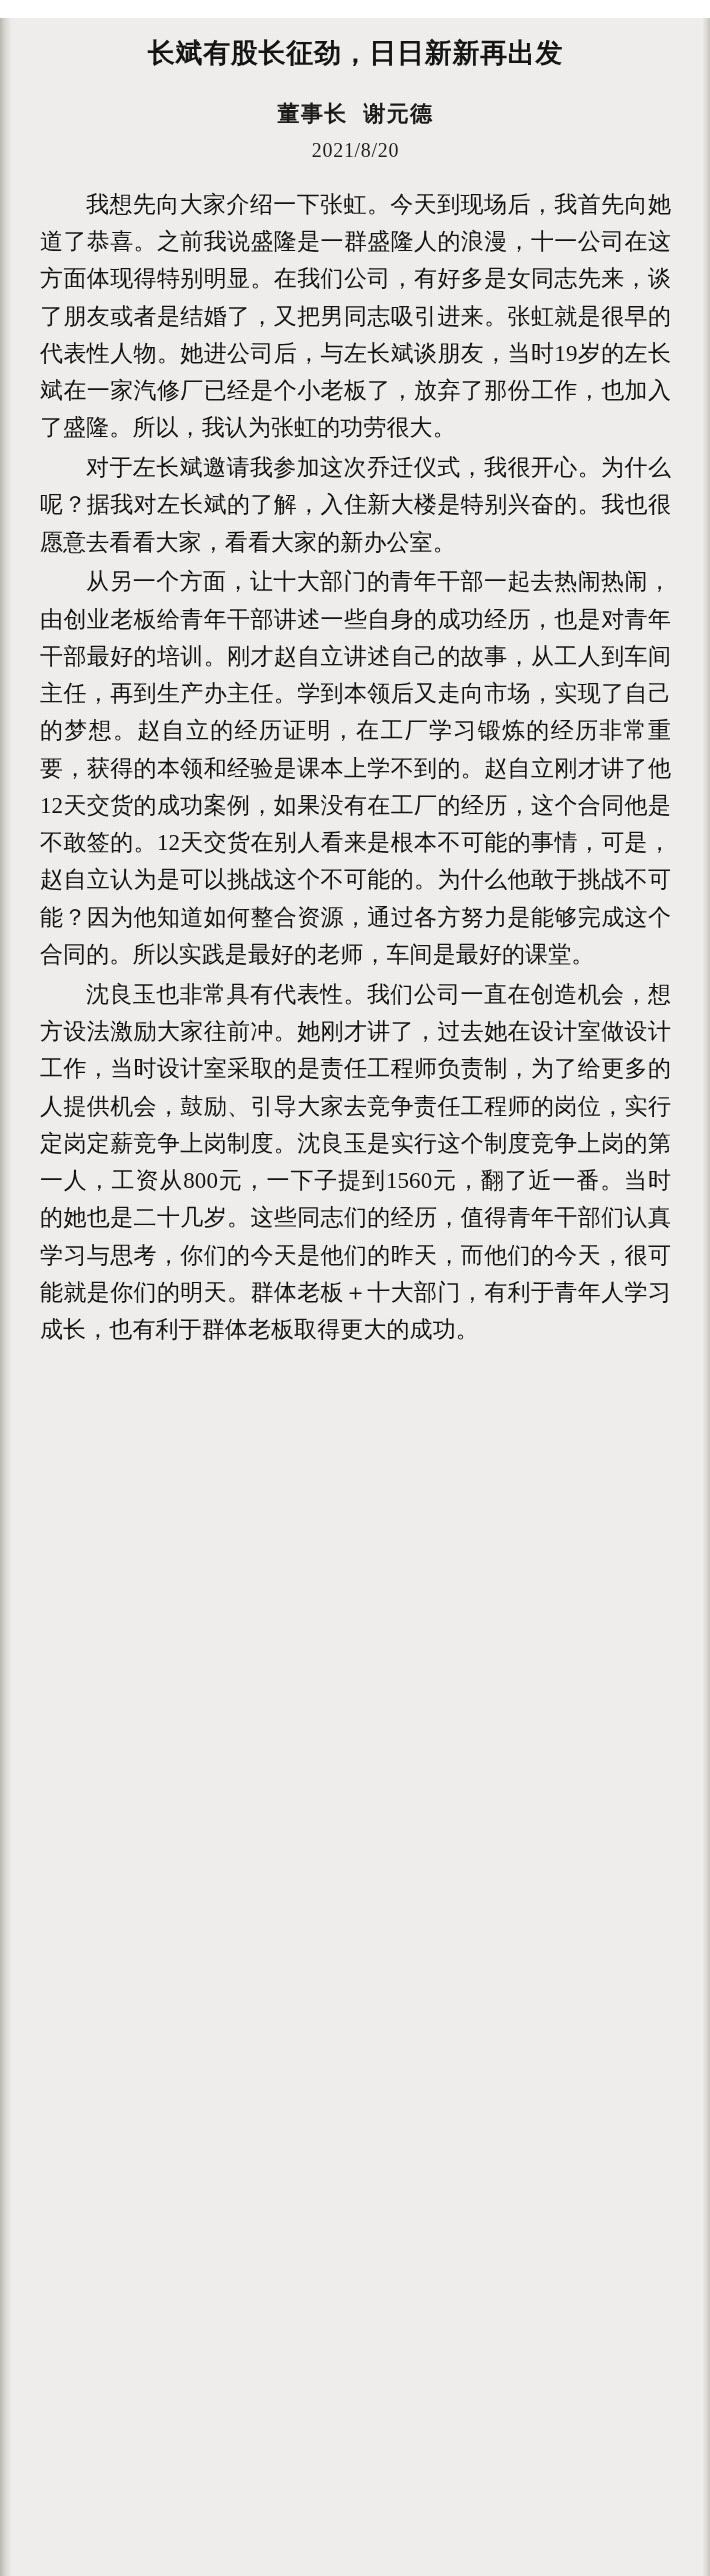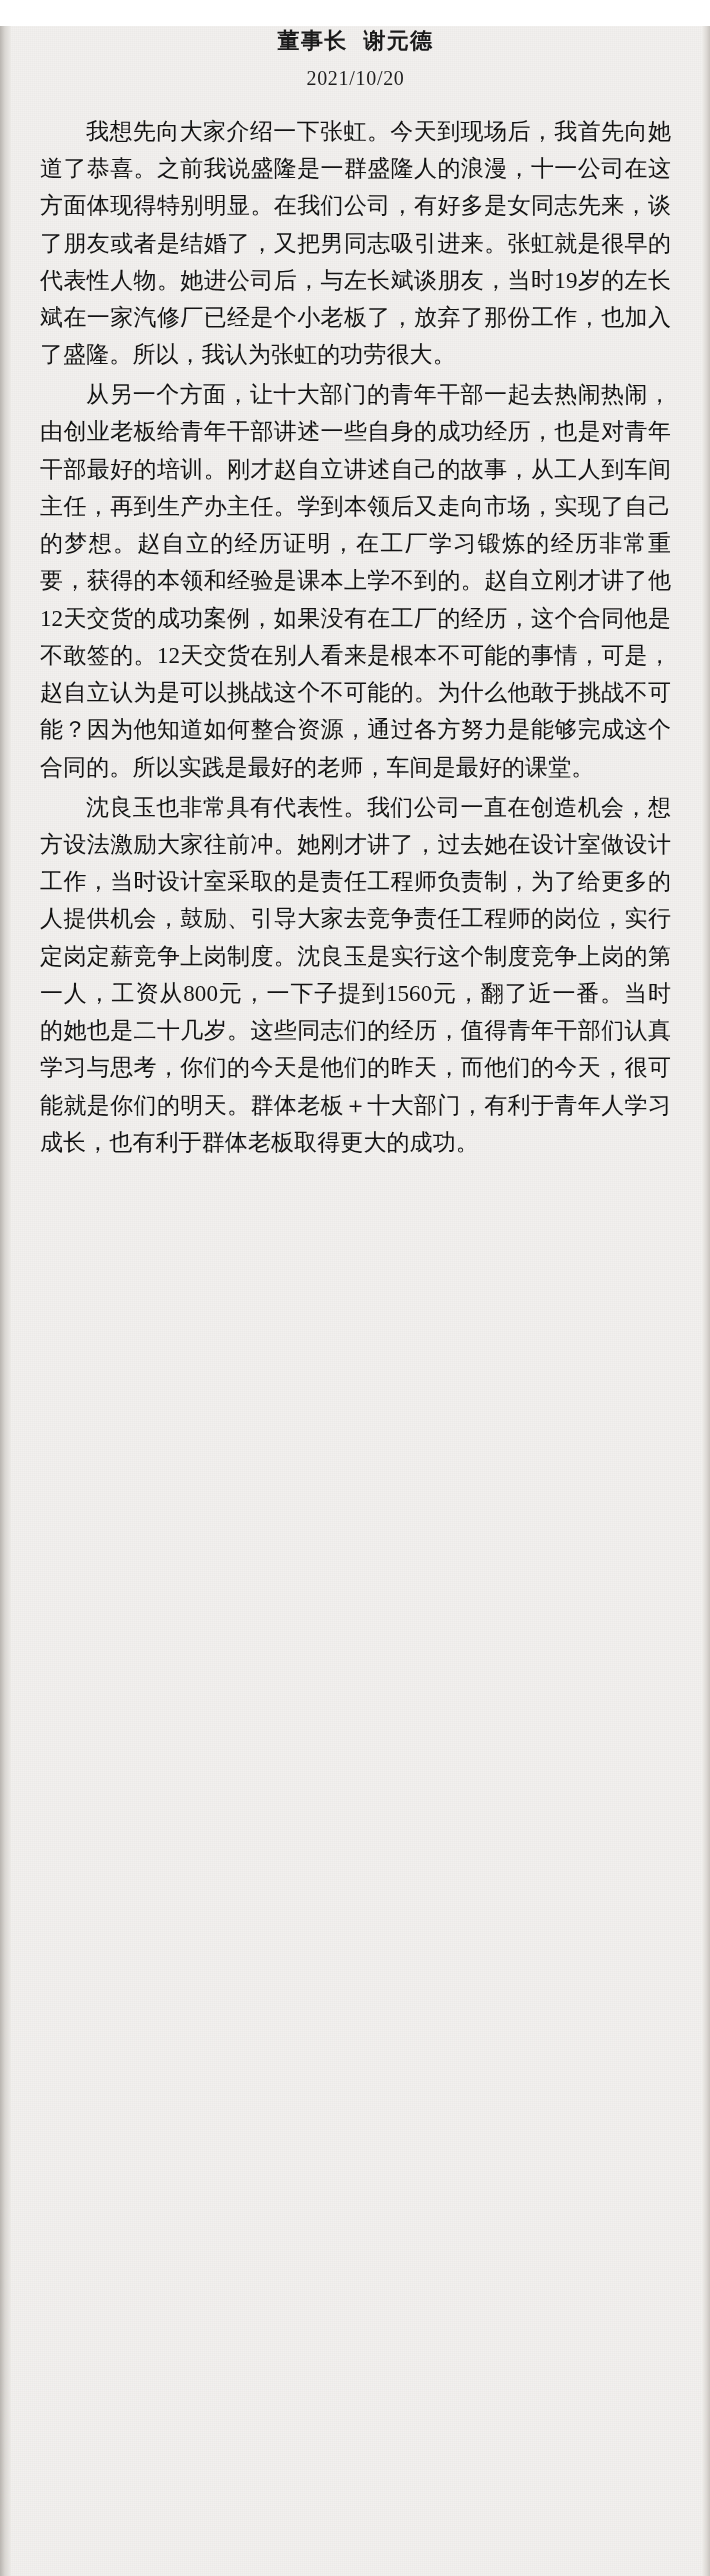--- a/index.html
+++ b/index.html
@@ -89,30 +89,32 @@
 </style>
 </head>
 <body>
 
 <div class="page">
   <div class="edge-left"></div>
   <div class="edge-right"></div>
 
   <div class="content">
 
+    <h1 class="doc-title">长斌有股长征劲，日日新新再出发</h1>
 
     <div class="byline">
       <span class="role">董事长</span><span class="name">谢元德</span>
     </div>
 
-    <div class="doc-date">2021/10/20</div>
+    <div class="doc-date">2021/8/20</div>
 
     <div class="divider-space"></div>
 
     <div class="body-text">
       <p class="para">我想先向大家介绍一下张虹。今天到现场后，我首先向她道了恭喜。之前我说盛隆是一群盛隆人的浪漫，十一公司在这方面体现得特别明显。在我们公司，有好多是女同志先来，谈了朋友或者是结婚了，又把男同志吸引进来。张虹就是很早的代表性人物。她进公司后，与左长斌谈朋友，当时19岁的左长斌在一家汽修厂已经是个小老板了，放弃了那份工作，也加入了盛隆。所以，我认为张虹的功劳很大。</p>
+      <p class="para">对于左长斌邀请我参加这次乔迁仪式，我很开心。为什么呢？据我对左长斌的了解，入住新大楼是特别兴奋的。我也很愿意去看看大家，看看大家的新办公室。</p>
       <p class="para">从另一个方面，让十大部门的青年干部一起去热闹热闹，由创业老板给青年干部讲述一些自身的成功经历，也是对青年干部最好的培训。刚才赵自立讲述自己的故事，从工人到车间主任，再到生产办主任。学到本领后又走向市场，实现了自己的梦想。赵自立的经历证明，在工厂学习锻炼的经历非常重要，获得的本领和经验是课本上学不到的。赵自立刚才讲了他12天交货的成功案例，如果没有在工厂的经历，这个合同他是不敢签的。12天交货在别人看来是根本不可能的事情，可是，赵自立认为是可以挑战这个不可能的。为什么他敢于挑战不可能？因为他知道如何整合资源，通过各方努力是能够完成这个合同的。所以实践是最好的老师，车间是最好的课堂。</p>
       <p class="para">沈良玉也非常具有代表性。我们公司一直在创造机会，想方设法激励大家往前冲。她刚才讲了，过去她在设计室做设计工作，当时设计室采取的是责任工程师负责制，为了给更多的人提供机会，鼓励、引导大家去竞争责任工程师的岗位，实行定岗定薪竞争上岗制度。沈良玉是实行这个制度竞争上岗的第一人，工资从800元，一下子提到1560元，翻了近一番。当时的她也是二十几岁。这些同志们的经历，值得青年干部们认真学习与思考，你们的今天是他们的昨天，而他们的今天，很可能就是你们的明天。群体老板＋十大部门，有利于青年人学习成长，也有利于群体老板取得更大的成功。</p>
     </div>
 
   </div>
 </div>
 
 
 </body></html>

